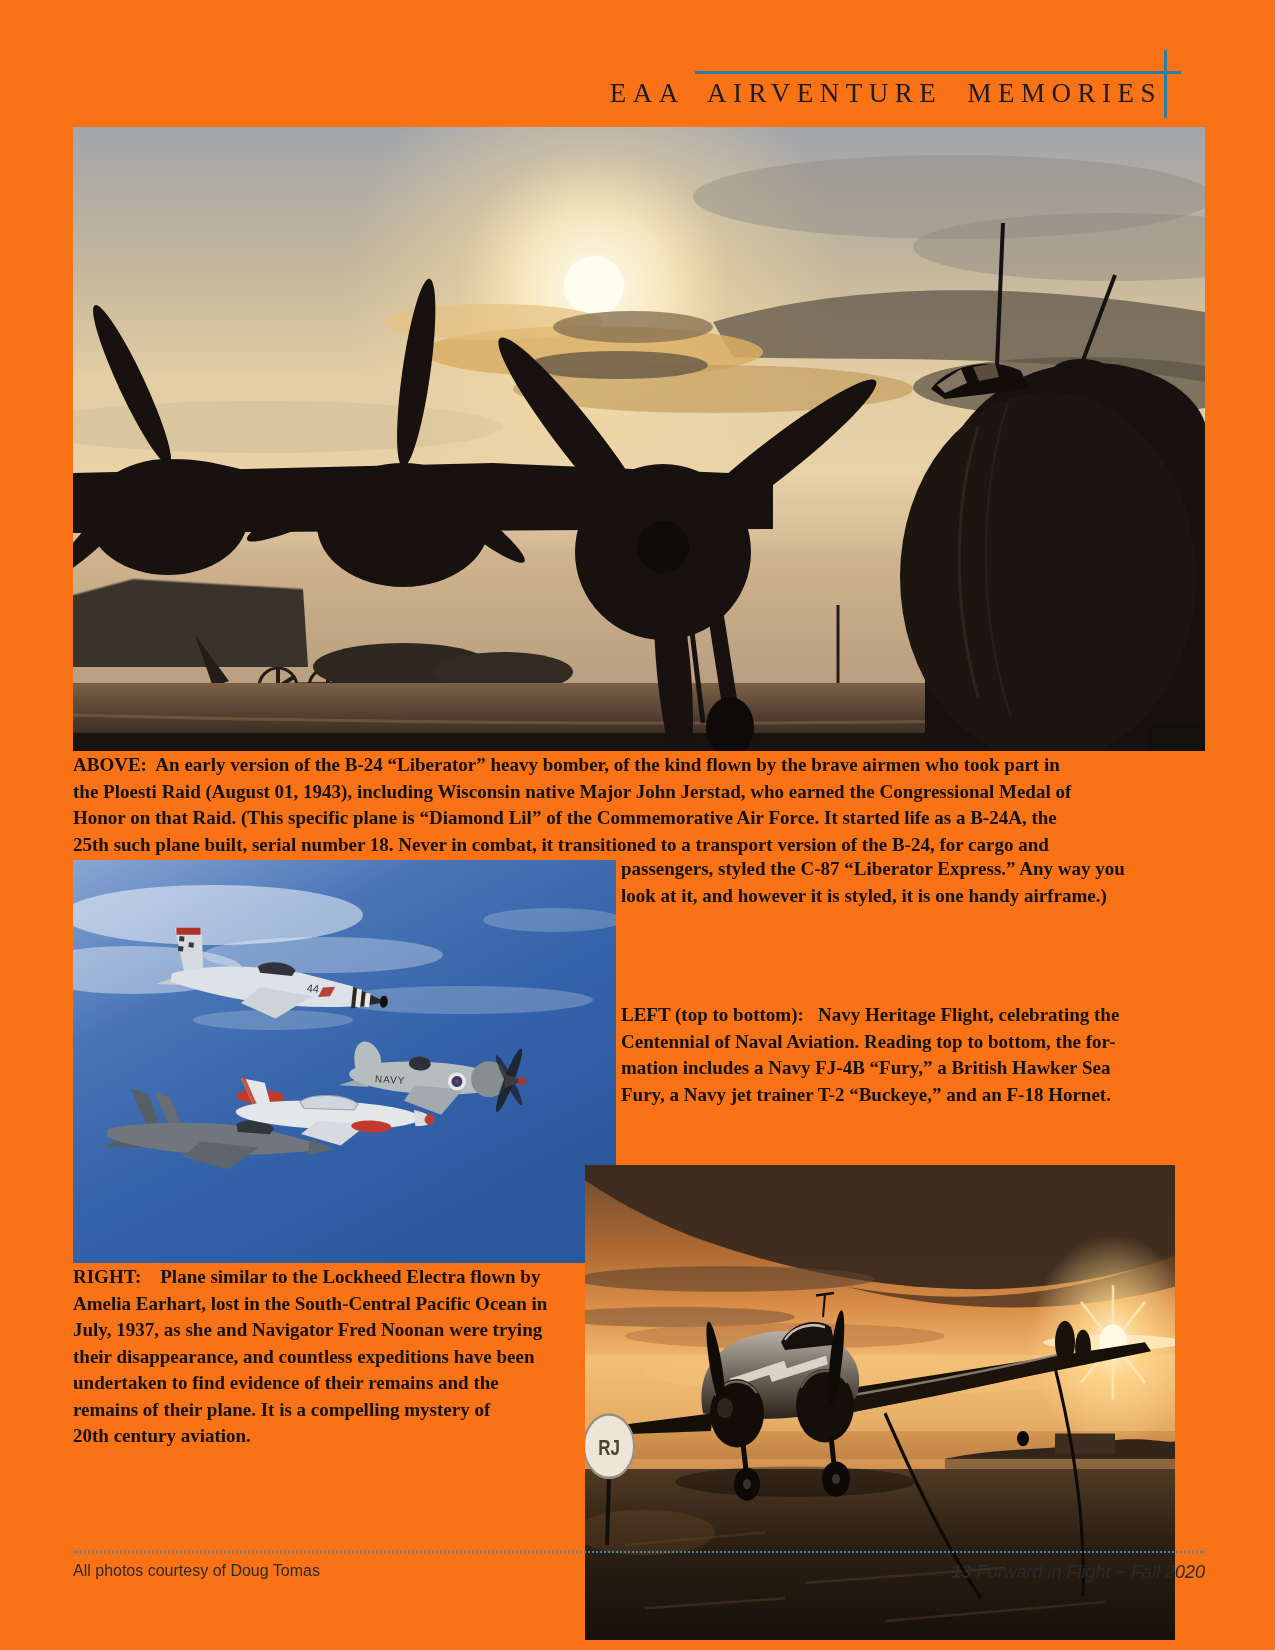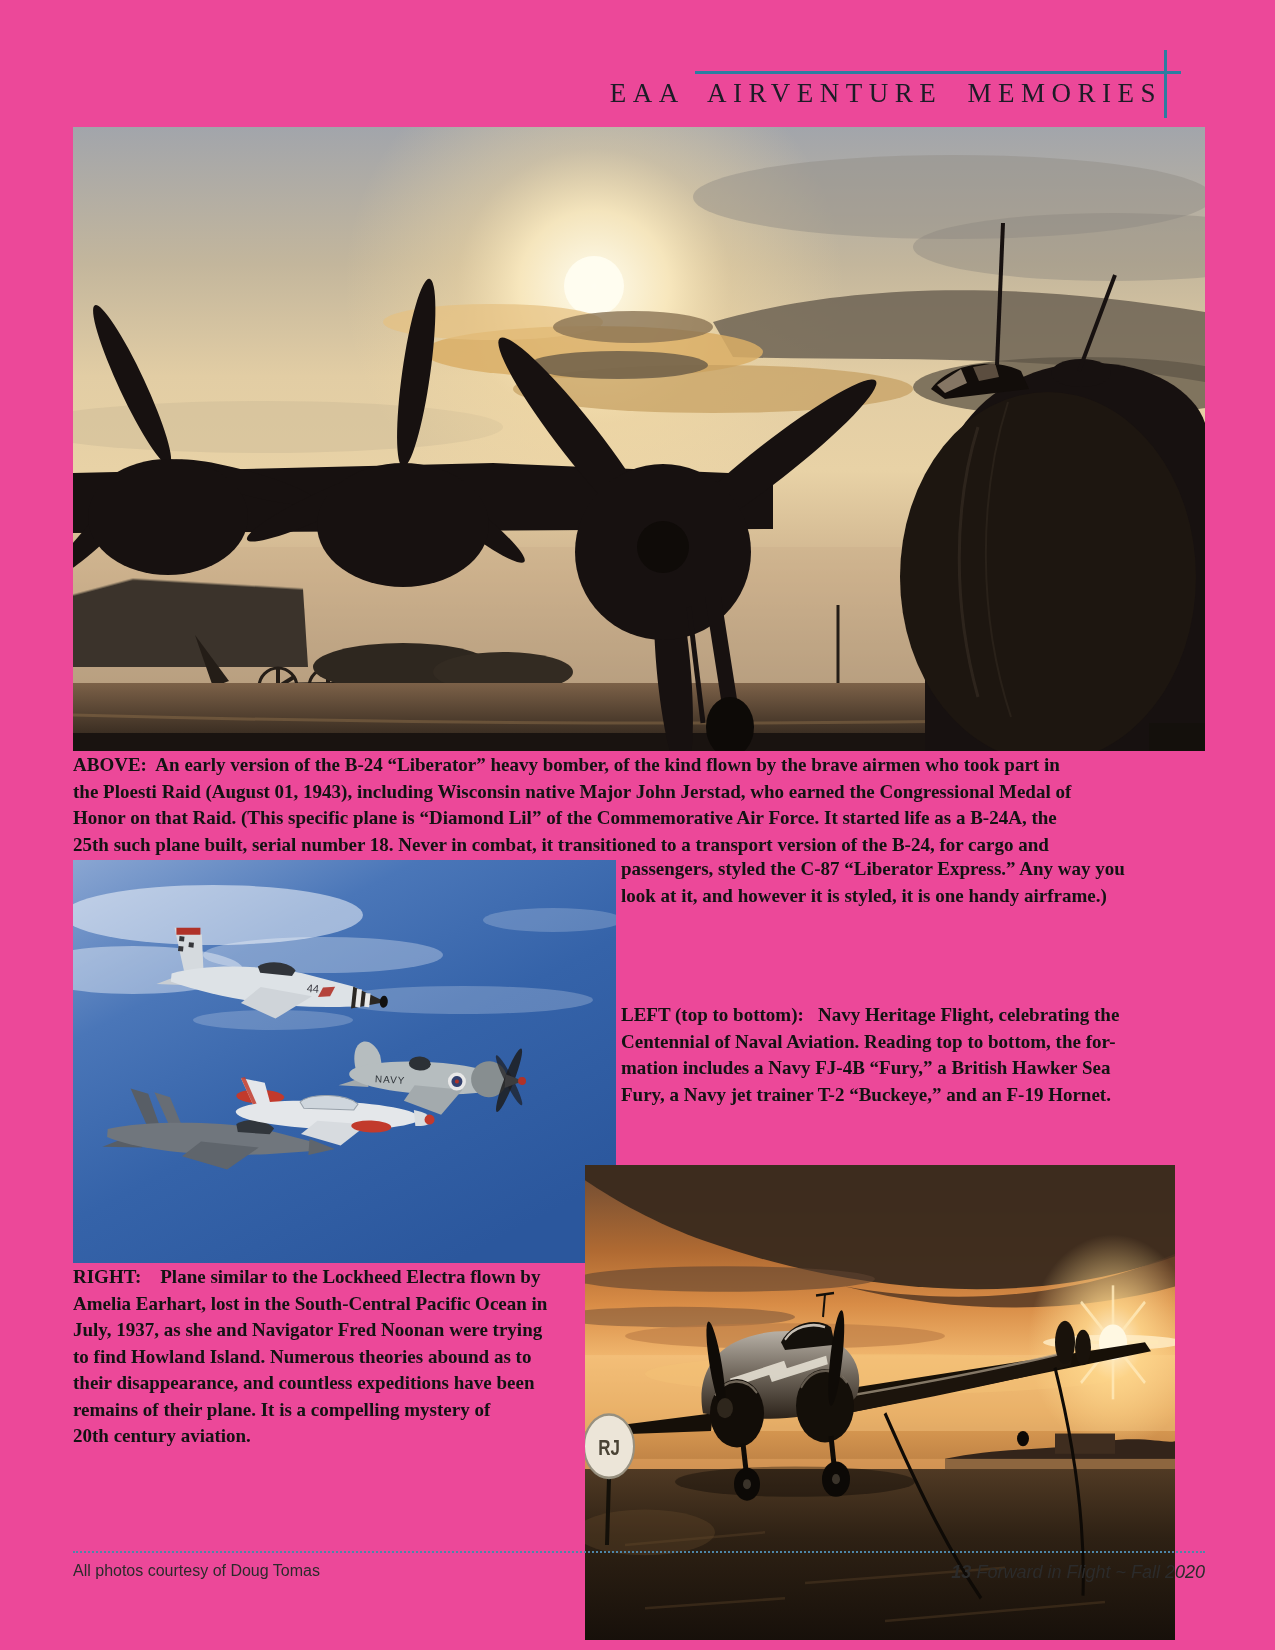--- a/index.html
+++ b/index.html
@@ -1,16 +1,16 @@
 <!DOCTYPE html>
 <html><head>
 <meta charset="utf-8">
 <style>
   html,body{margin:0;padding:0;background:#ffffff;}
-  .page{position:relative;width:1275px;height:1650px;background:#ec4899;overflow:hidden;
+  .page{position:relative;width:1275px;height:1650px;background:#f97316;overflow:hidden;
         font-family:"Liberation Serif",serif;}
   
   .rule-h{position:absolute;left:695px;top:71px;width:486px;height:3px;background:#2b7da1;}
   .rule-v{position:absolute;left:1164px;top:50px;width:3px;height:68px;background:#2b7da1;}
   .masthead{position:absolute;top:78px;right:113px;margin:0;
             font-family:"Liberation Serif",serif;font-weight:400;
             font-size:27px;letter-spacing:6.5px;word-spacing:12px;color:#1c1c26;}
   
   figure.photo{position:absolute;margin:0;overflow:hidden;}
   figure.photo svg{display:block;width:100%;height:100%;}
@@ -263,21 +263,21 @@
         <circle cx="30" cy="20" r="2" fill="#b03228"></circle>
         <text x="-52" y="25" font-size="10" letter-spacing="1" fill="#2e3338">NAVY</text>
       </g>
     </svg>
   </figure>
 
   <div class="caption caption-left">
       <div>LEFT (top to bottom):   Navy Heritage Flight, celebrating the</div>
       <div>Centennial of Naval Aviation. Reading top to bottom, the for-</div>
       <div>mation includes a Navy FJ-4B “Fury,” a British Hawker Sea</div>
-      <div>Fury, a Navy jet trainer T-2 “Buckeye,” and an F-19 Hornet.</div>
+      <div>Fury, a Navy jet trainer T-2 “Buckeye,” and an F-18 Hornet.</div>
     </div>
 
   <figure class="photo photo-electra" aria-label="Polished-metal twin-engine Lockheed Electra type airplane tied down on grass at sunset">
     <svg viewBox="0 0 590 375" preserveAspectRatio="none">
       <defs>
         <linearGradient id="rSky" x1="0" y1="0" x2="0" y2="1">
           <stop offset="0" stop-color="#6b4a33"></stop>
             <stop offset="0.28" stop-color="#b06a32"></stop>
           <stop offset="0.45" stop-color="#d88c46"></stop>
             <stop offset="0.62" stop-color="#f0b66e"></stop>
@@ -368,22 +368,22 @@
         <circle cx="24" cy="222" r="25" fill="#ece5d8" stroke="#97907f" stroke-width="2"></circle>
         <text x="24" y="229" text-anchor="middle" font-size="17" font-weight="bold" fill="#4a4335">RJ</text>
       </g>
     </svg>
   </figure>
 
   <div class="caption caption-right">
       <div>RIGHT:    Plane similar to the Lockheed Electra flown by</div>
       <div>Amelia Earhart, lost in the South-Central Pacific Ocean in</div>
       <div>July, 1937, as she and Navigator Fred Noonan were trying</div>
-      <div>to find Howland Island. Numerous theories abound as to</div>
       <div>their disappearance, and countless expeditions have been</div>
+      <div>undertaken to find evidence of their remains and the</div>
       <div>remains of their plane. It is a compelling mystery of</div>
       <div>20th century aviation.</div>
     </div>
 
   <div class="footer-rule"></div>
   <div class="credit">All photos courtesy of Doug Tomas</div>
   <div class="folio">
     <span class="folio-num">13</span><span class="folio-pub">Forward in Flight ~ Fall 2020</span>
   </div>
 

